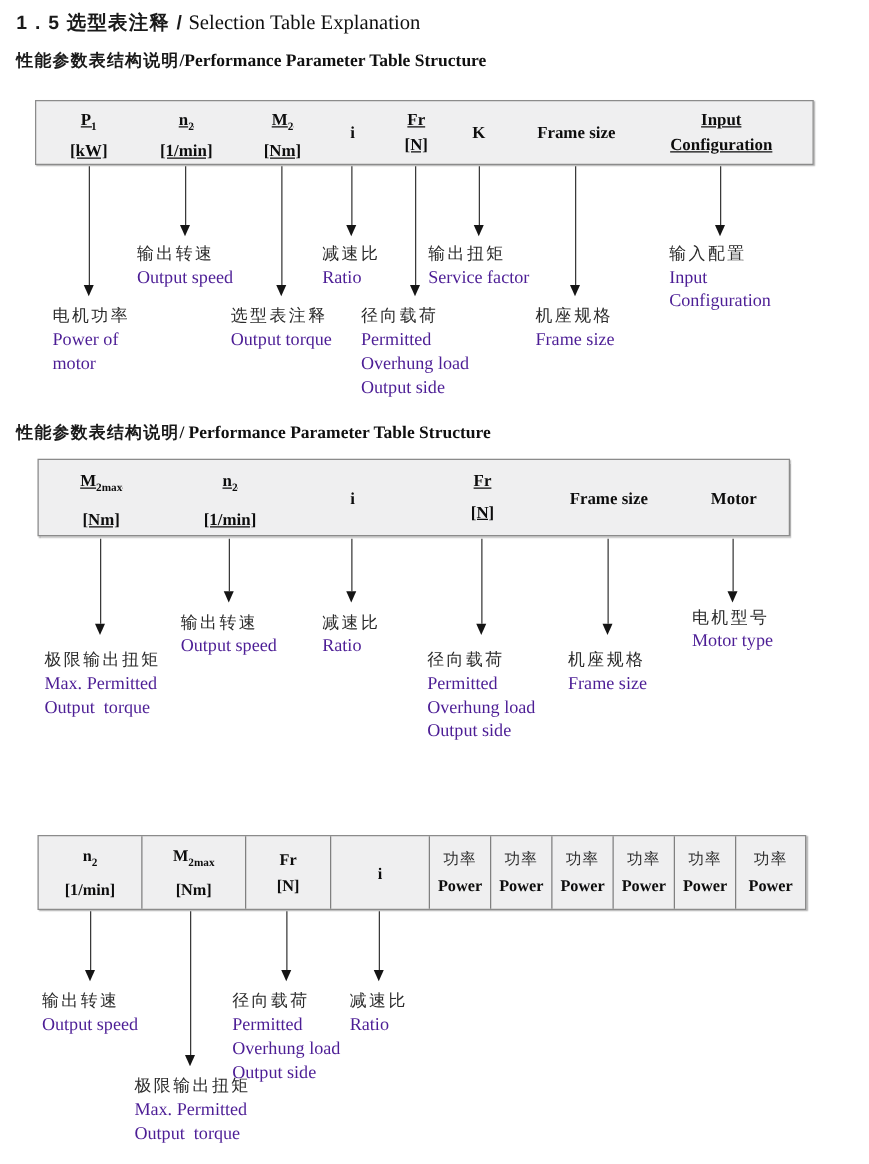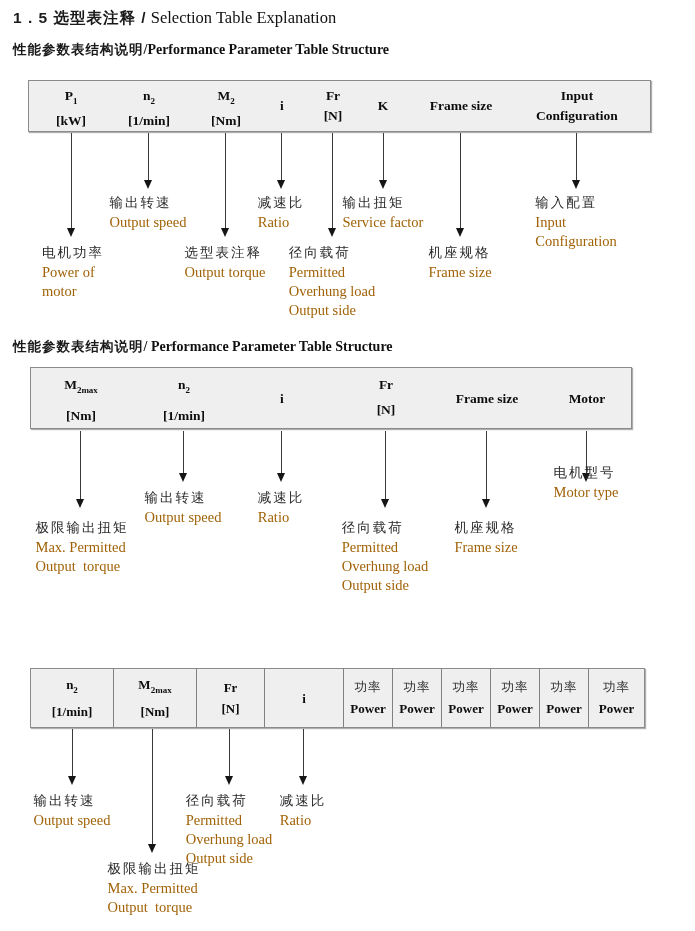--- a/index.html
+++ b/index.html
@@ -7,37 +7,37 @@
 
   .heading{position:absolute;white-space:nowrap;}
   .heading .zh{font-family:"Liberation Sans","DejaVu Sans",sans-serif;font-weight:bold;font-size:13.5px;color:#1a1a1a;letter-spacing:1px;}
   .heading .en{font-family:"Liberation Serif","DejaVu Serif",serif;font-weight:bold;font-size:14px;color:#101010;}
   .title .zh{font-size:15.5px;}
   .title .en{font-weight:normal;font-size:16.5px;}
 
   .tbl{position:absolute;background:#efeff0;border:1px solid #8b8b8b;box-shadow:1px 1px 1px rgba(110,110,110,.55);}
   .hcol{position:absolute;transform:translateX(-50%);text-align:center;font-family:"Liberation Serif","DejaVu Serif",serif;font-weight:bold;font-size:13.5px;color:#0d0d0d;white-space:nowrap;}
   .hcol .l1,.hcol .l2{display:block;line-height:20px;}
-  .hcol.two{top:5px;}
+  .hcol.two{top:5px;text-decoration:underline;}
   .hcol.one{top:0;height:100%;display:flex;align-items:center;}
   .tbl2 .hcol .l1,.tbl2 .hcol .l2{line-height:25px;}
   .tbl2 .hcol.two{top:4px;}
   sub{font-size:9px;}
 
   .t3c{position:absolute;top:0;height:100%;box-sizing:border-box;display:flex;flex-direction:column;align-items:center;justify-content:center;border-right:1px solid #808080;font-family:"Liberation Serif","DejaVu Serif",serif;font-weight:bold;font-size:13px;color:#0d0d0d;white-space:nowrap;}
   .t3c.last{border-right:none;}
   .t3c .l1,.t3c .l2{line-height:21px;}
   .t3c .cn{font-family:"Liberation Sans","DejaVu Sans",sans-serif;font-weight:normal;font-size:12.5px;color:#2e2e2e;letter-spacing:1px;}
 
   .arrow{position:absolute;width:0;border-left:1px solid #3a3a3a;}
   .arrow::after{content:"";position:absolute;left:-5px;bottom:-9px;width:0;height:0;border-left:4.5px solid transparent;border-right:4.5px solid transparent;border-top:9px solid #151515;}
 
   .callout{position:absolute;transform:translateX(-50%);text-align:left;white-space:nowrap;}
   .callout .zh{font-family:"Liberation Sans","DejaVu Sans",sans-serif;font-size:13.5px;color:#2b2b2b;letter-spacing:2px;line-height:20px;}
-  .callout .en{font-family:"Liberation Serif","DejaVu Serif",serif;font-size:14.5px;color:#a16207;line-height:19px;}
+  .callout .en{font-family:"Liberation Serif","DejaVu Serif",serif;font-size:14.5px;color:#4c1d95;line-height:19px;}
 </style>
 </head>
 <body>
 
 <div class="page">
 
   <div class="heading title" style="left:13px;top:8px;">
     <span class="zh">1 . 5 选型表注释 /</span><span class="en"> Selection Table Explanation</span>
   </div>
 
@@ -159,21 +159,21 @@
   <div class="arrow" style="left:586px;top:431px;height:42px;"></div>
 
   <div class="callout" style="left:183px;top:488px;">
     <div class="zh">输出转速</div>
     <div class="en">Output speed</div>
   </div>
   <div class="callout" style="left:281px;top:488px;">
     <div class="zh">减速比</div>
     <div class="en">Ratio</div>
   </div>
-  <div class="callout" style="left:586px;top:463px;">
+  <div class="callout" style="left:586px;top:484px;">
     <div class="zh">电机型号</div>
     <div class="en">Motor type</div>
   </div>
   <div class="callout" style="left:82px;top:518px;">
     <div class="zh">极限输出扭矩</div>
     <div class="en">Max. Permitted</div>
     <div class="en">Output &nbsp;torque</div>
   </div>
   <div class="callout" style="left:385px;top:518px;">
     <div class="zh">径向载荷</div>

